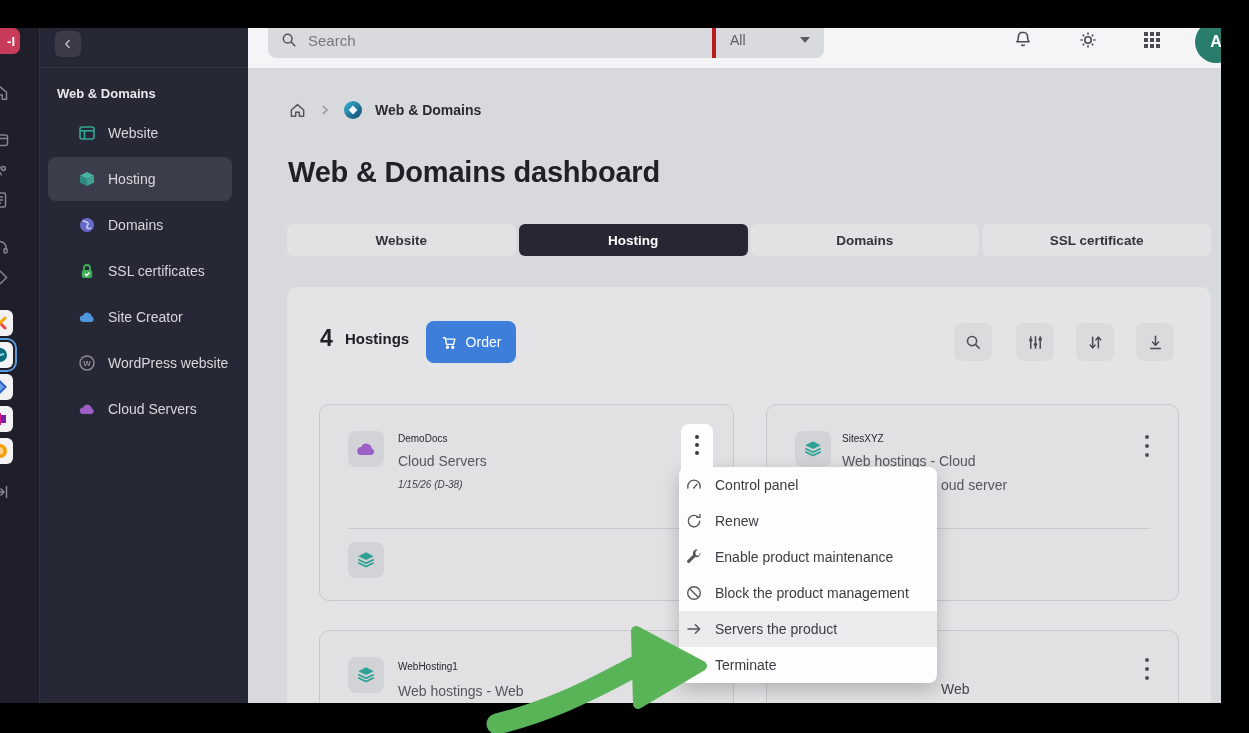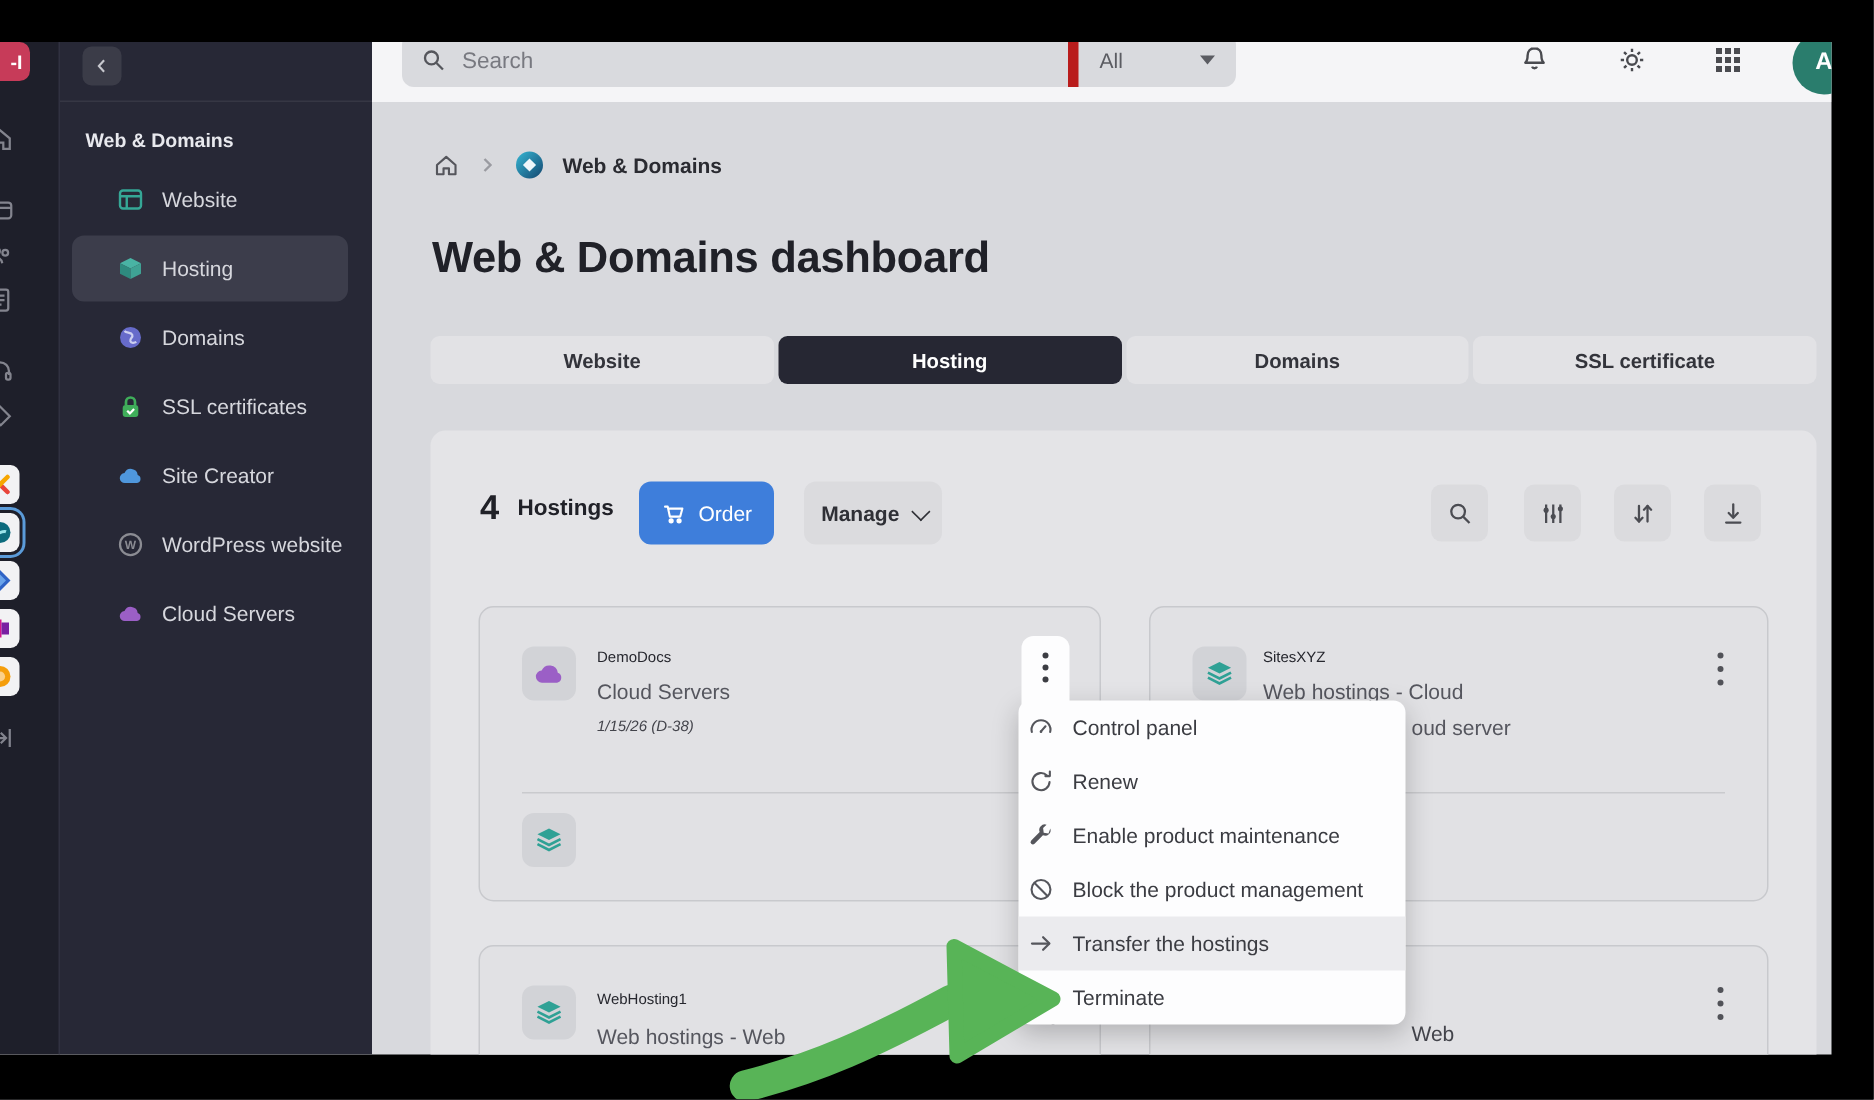--- a/index.html
+++ b/index.html
@@ -24,21 +24,21 @@
   .nav-item.active { background:#3c3d4b; }
   .nav-item .nicon { width:18px; height:18px; margin-left:30px; flex:0 0 18px; }
   .nav-item .nlabel { margin-left:12px; font-size:14px; color:#d6d7dd; }
 
   
   .topbar { position:absolute; left:248px; top:0; width:973px; height:40px; background:#f5f5f7; }
   .searchbar { position:absolute; left:20px; top:-6px; width:556px; height:36px; background:#d9dade; border-radius:8px; display:flex; align-items:center; }
   .searchbar .mag { margin-left:12px; color:#55565c; }
   .searchbar input { flex:1; margin-left:10px; border:none; outline:none; background:transparent; font-size:15px; color:#5f6066; font-family:"Liberation Sans", sans-serif; }
   .searchbar input::placeholder { color:#787980; opacity:1; }
-  .filter { position:absolute; right:0; top:0; width:112px; height:36px; border-left:7px solid #b91c1c; display:flex; align-items:center; justify-content:space-between; padding:0 14px; }
+  .filter { position:absolute; right:0; top:0; width:112px; height:36px; border-left:4px solid #b91c1c; display:flex; align-items:center; justify-content:space-between; padding:0 14px; }
   .filter .fval { font-size:14px; color:#5b5c62; }
   .caret { width:0; height:0; border-left:5px solid transparent; border-right:5px solid transparent; border-top:6px solid #5b5c62; }
   .top-ic { position:absolute; top:1px; width:22px; height:22px; color:#4a4b50; }
   .avatar { position:absolute; left:947px; top:-7px; width:42px; height:42px; border-radius:50%; background:#2a7d6d; color:#fff; font-weight:bold; font-size:16px; display:flex; align-items:center; justify-content:center; }
 
   
   .main { position:absolute; left:248px; top:40px; width:973px; height:635px; }
   .breadcrumb { position:absolute; left:40px; top:32px; display:flex; align-items:center; gap:12px; }
   .bc-label { font-size:14px; font-weight:bold; color:#2a2b31; }
   .page-title { position:absolute; left:40px; top:88px; font-size:29px; font-weight:bold; color:#202128; letter-spacing:-0.2px; }
@@ -326,24 +326,20 @@
         <div class="order-btn">
           <span>
             <svg width="17" height="17" viewBox="0 0 18 18" fill="none" stroke="#fff" stroke-width="1.5" stroke-linecap="round" stroke-linejoin="round">
                 <path d="M2.5 4h1.9l1.5 7h7.3l1.5-5.6H5.6"></path>
                 <circle cx="6.8" cy="14" r="1.1" fill="#fff"></circle>
                 <circle cx="12.4" cy="14" r="1.1" fill="#fff"></circle>
               </svg>
             </span>
           <span>Order</span>
         </div>
-        <div class="manage-btn">
-          <span>Manage</span>
-          <span class="chev"></span>
-        </div>
 
         <div class="tool-btn" style="left:667px">
           <svg width="19" height="19" viewBox="0 0 20 20" fill="none" stroke="currentColor" stroke-width="1.6">
               <circle cx="8.5" cy="8.5" r="4.8"></circle>
               <path d="M12.2 12.2 16.5 16.5"></path>
             </svg>
           </div>
         <div class="tool-btn" style="left:729px">
           <svg width="19" height="19" viewBox="0 0 20 20" fill="none" stroke="currentColor" stroke-width="1.6">
               <path d="M5 3.5v13M10 3.5v13M15 3.5v13"></path>
@@ -483,21 +479,21 @@
           </span>
         <span class="mlabel">Block the product management</span>
       </div>
       <div class="menu-item hl">
         <span class="micon">
           <svg viewBox="0 0 18 18" fill="none" stroke="currentColor" stroke-width="1.5" stroke-linecap="round" stroke-linejoin="round">
               <path d="M3 9h11.3"></path>
               <polyline points="10.4,4.8 14.6,9 10.4,13.2"></polyline>
             </svg>
           </span>
-        <span class="mlabel">Transfer the hostings</span>
+        <span class="mlabel">Servers the product</span>
       </div>
       <div class="menu-item">
         <span class="micon">
           <svg viewBox="0 0 18 18" fill="none" stroke="currentColor" stroke-width="1.4" stroke-linecap="round" stroke-linejoin="round">
               <path d="M3.2 5h11.6"></path>
               <path d="M7 5V3.6h4V5"></path>
               <path d="M4.8 5l.6 9.2h7.2l.6-9.2"></path>
             </svg>
           </span>
         <span class="mlabel">Terminate</span>

